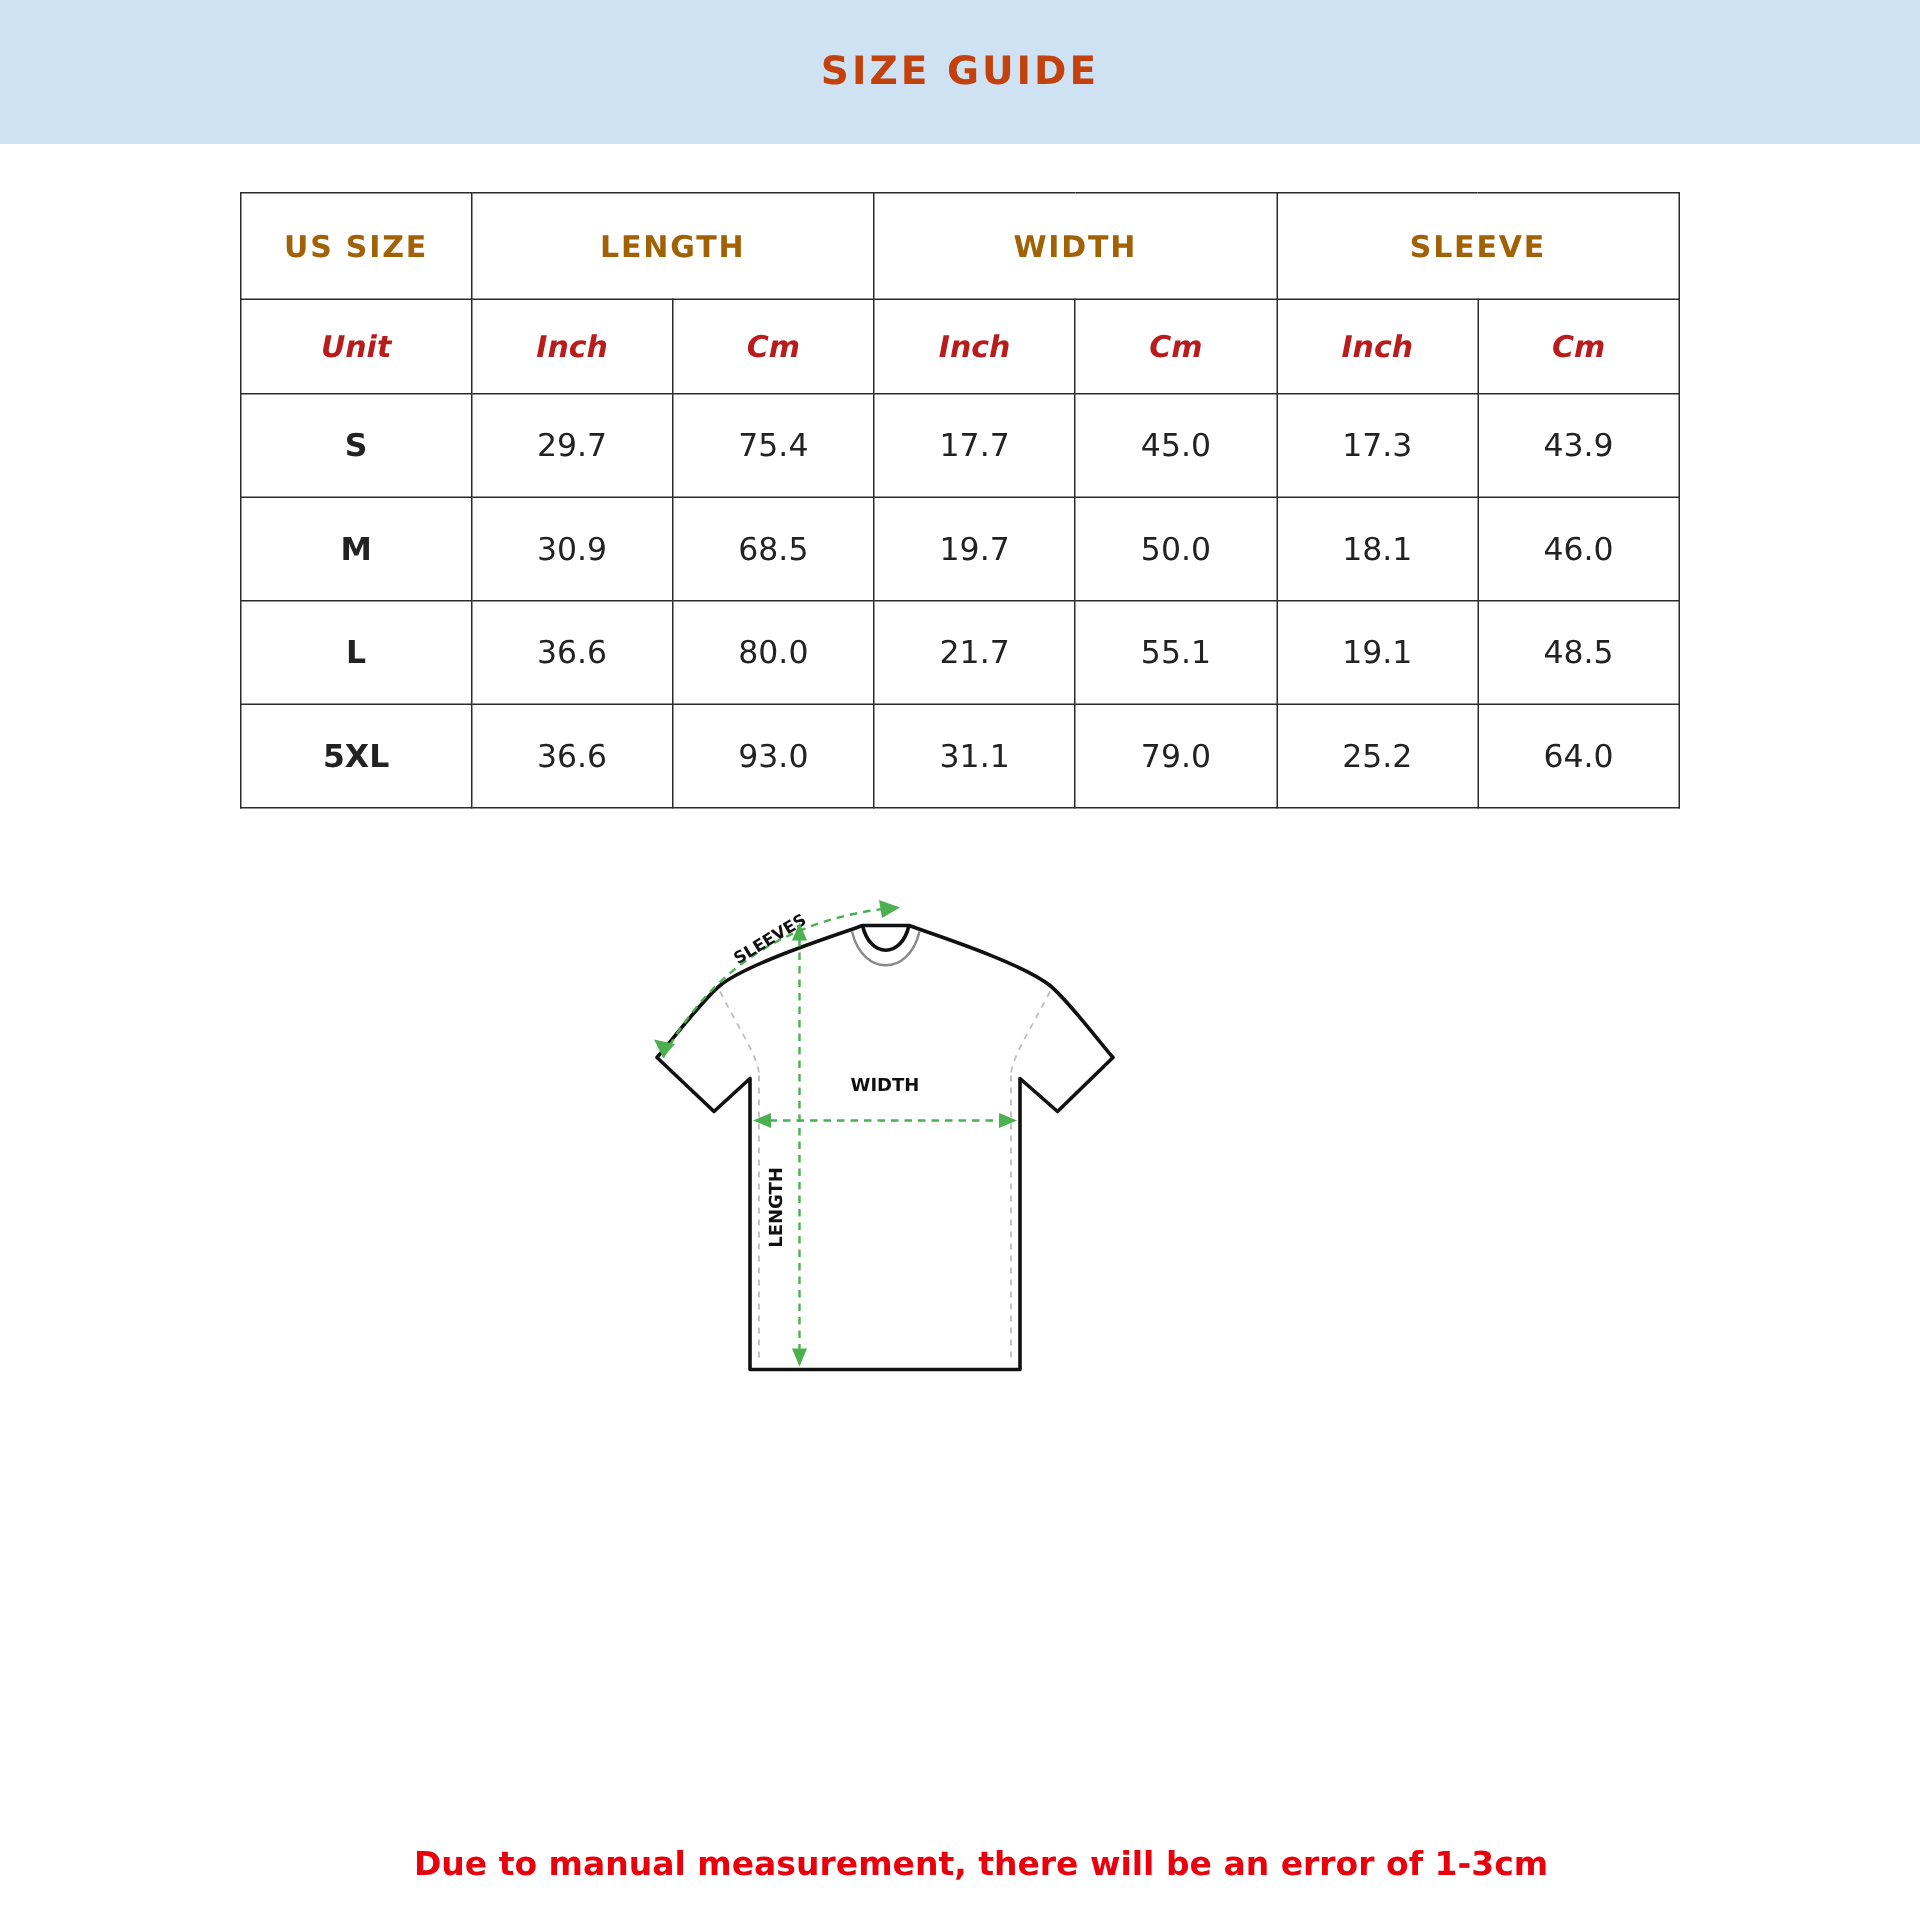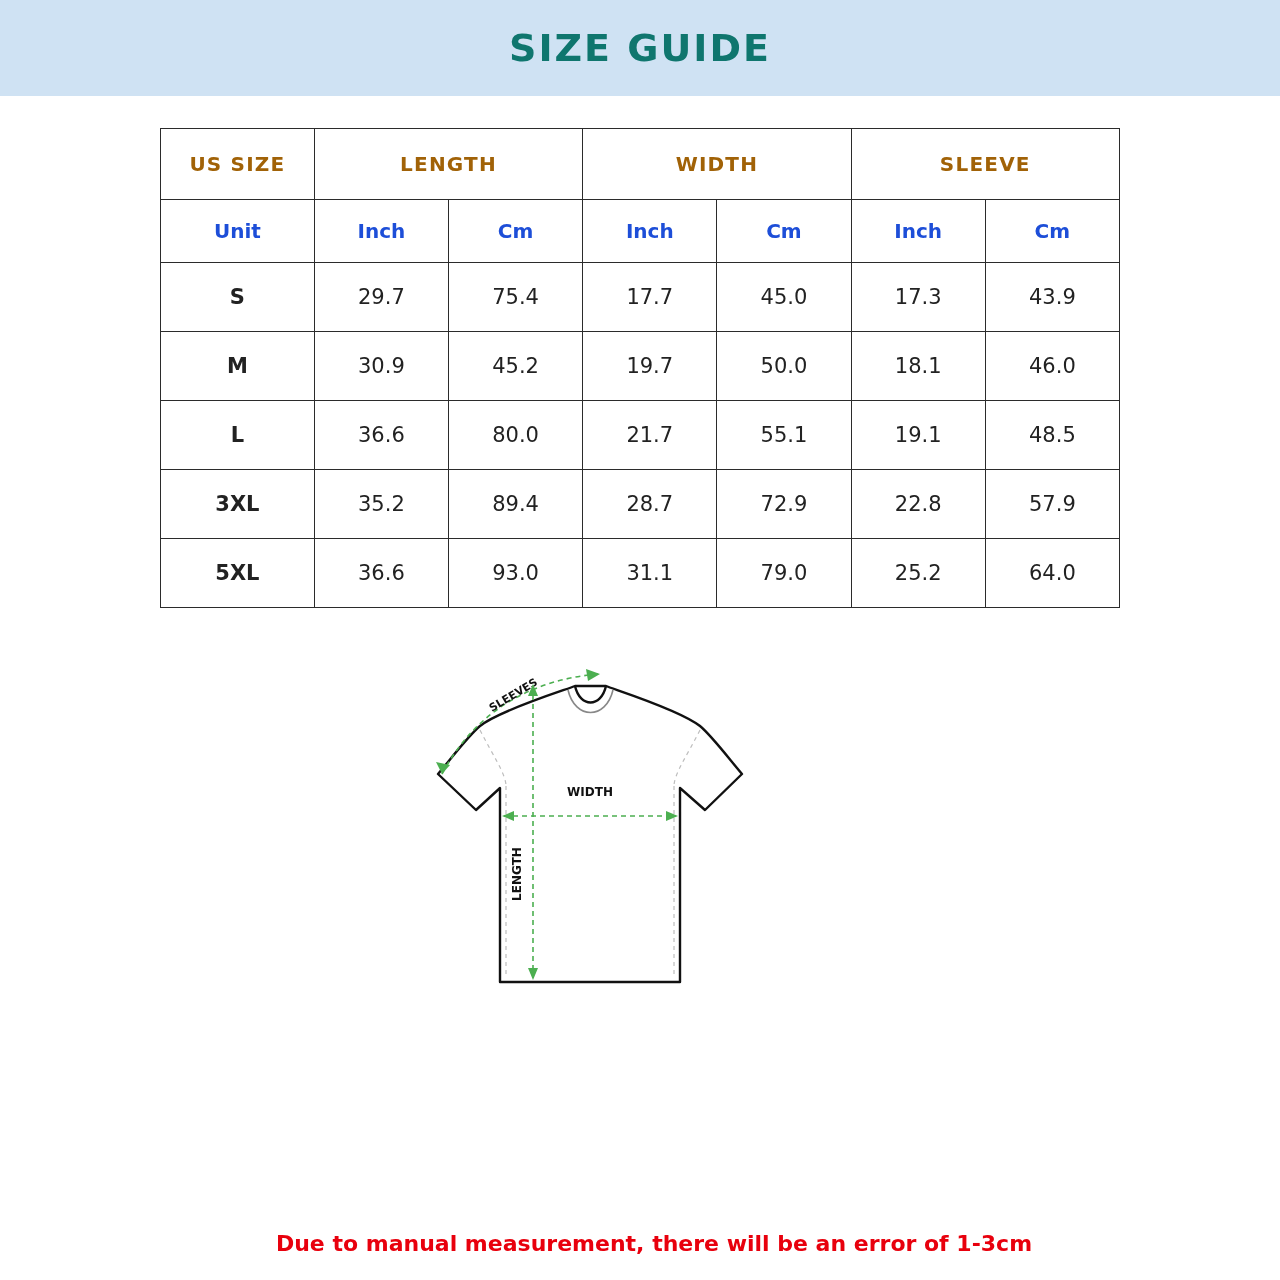--- a/index.html
+++ b/index.html
@@ -20,24 +20,24 @@
   .header {
     width: 100%;
     height: 96px;
     background: #cfe2f3;
     display: flex;
     align-items: center;
     justify-content: center;
     box-sizing: border-box;
   }
   .header-title {
-    font-size: 38px;
+    font-size: 26px;
     font-weight: bold;
     letter-spacing: 2px;
-    color: #0f766e;
+    color: #c2410c;
     font-family: "DejaVu Sans", sans-serif;
   }
 
   
   .table-wrap {
     margin: 32px auto 0 auto;
     width: 960px;
   }
   table.size-table {
     border-collapse: collapse;
@@ -56,22 +56,23 @@
     font-size: 20px;
     font-weight: bold;
     letter-spacing: 1.2px;
     color: #a16207;
     background: #ffffff;
   }
   .unit-row td {
     height: 60px;
     font-size: 20px;
     font-weight: bold;
-    color: #1d4ed8;
-    background: #ffffff;
+    color: #b91c1c;
+    background: #ffffff;
+    font-style: italic;
   }
   .data-row td {
     height: 66px;
     font-size: 21px;
     color: #222222;
     background: #ffffff;
   }
   .data-row td.size-label {
     font-weight: bold;
     font-size: 21px;
@@ -142,43 +143,34 @@
         <td>29.7</td>
         <td>75.4</td>
         <td>17.7</td>
         <td>45.0</td>
         <td>17.3</td>
         <td>43.9</td>
       </tr>
       <tr class="data-row">
         <td class="size-label">M</td>
         <td>30.9</td>
-        <td>45.2</td>
+        <td>68.5</td>
         <td>19.7</td>
         <td>50.0</td>
         <td>18.1</td>
         <td>46.0</td>
       </tr>
       <tr class="data-row">
         <td class="size-label">L</td>
         <td>36.6</td>
         <td>80.0</td>
         <td>21.7</td>
         <td>55.1</td>
         <td>19.1</td>
         <td>48.5</td>
-      </tr>
-      <tr class="data-row">
-        <td class="size-label">3XL</td>
-        <td>35.2</td>
-        <td>89.4</td>
-        <td>28.7</td>
-        <td>72.9</td>
-        <td>22.8</td>
-        <td>57.9</td>
       </tr>
       <tr class="data-row">
         <td class="size-label">5XL</td>
         <td>36.6</td>
         <td>93.0</td>
         <td>31.1</td>
         <td>79.0</td>
         <td>25.2</td>
         <td>64.0</td>
       </tr>

